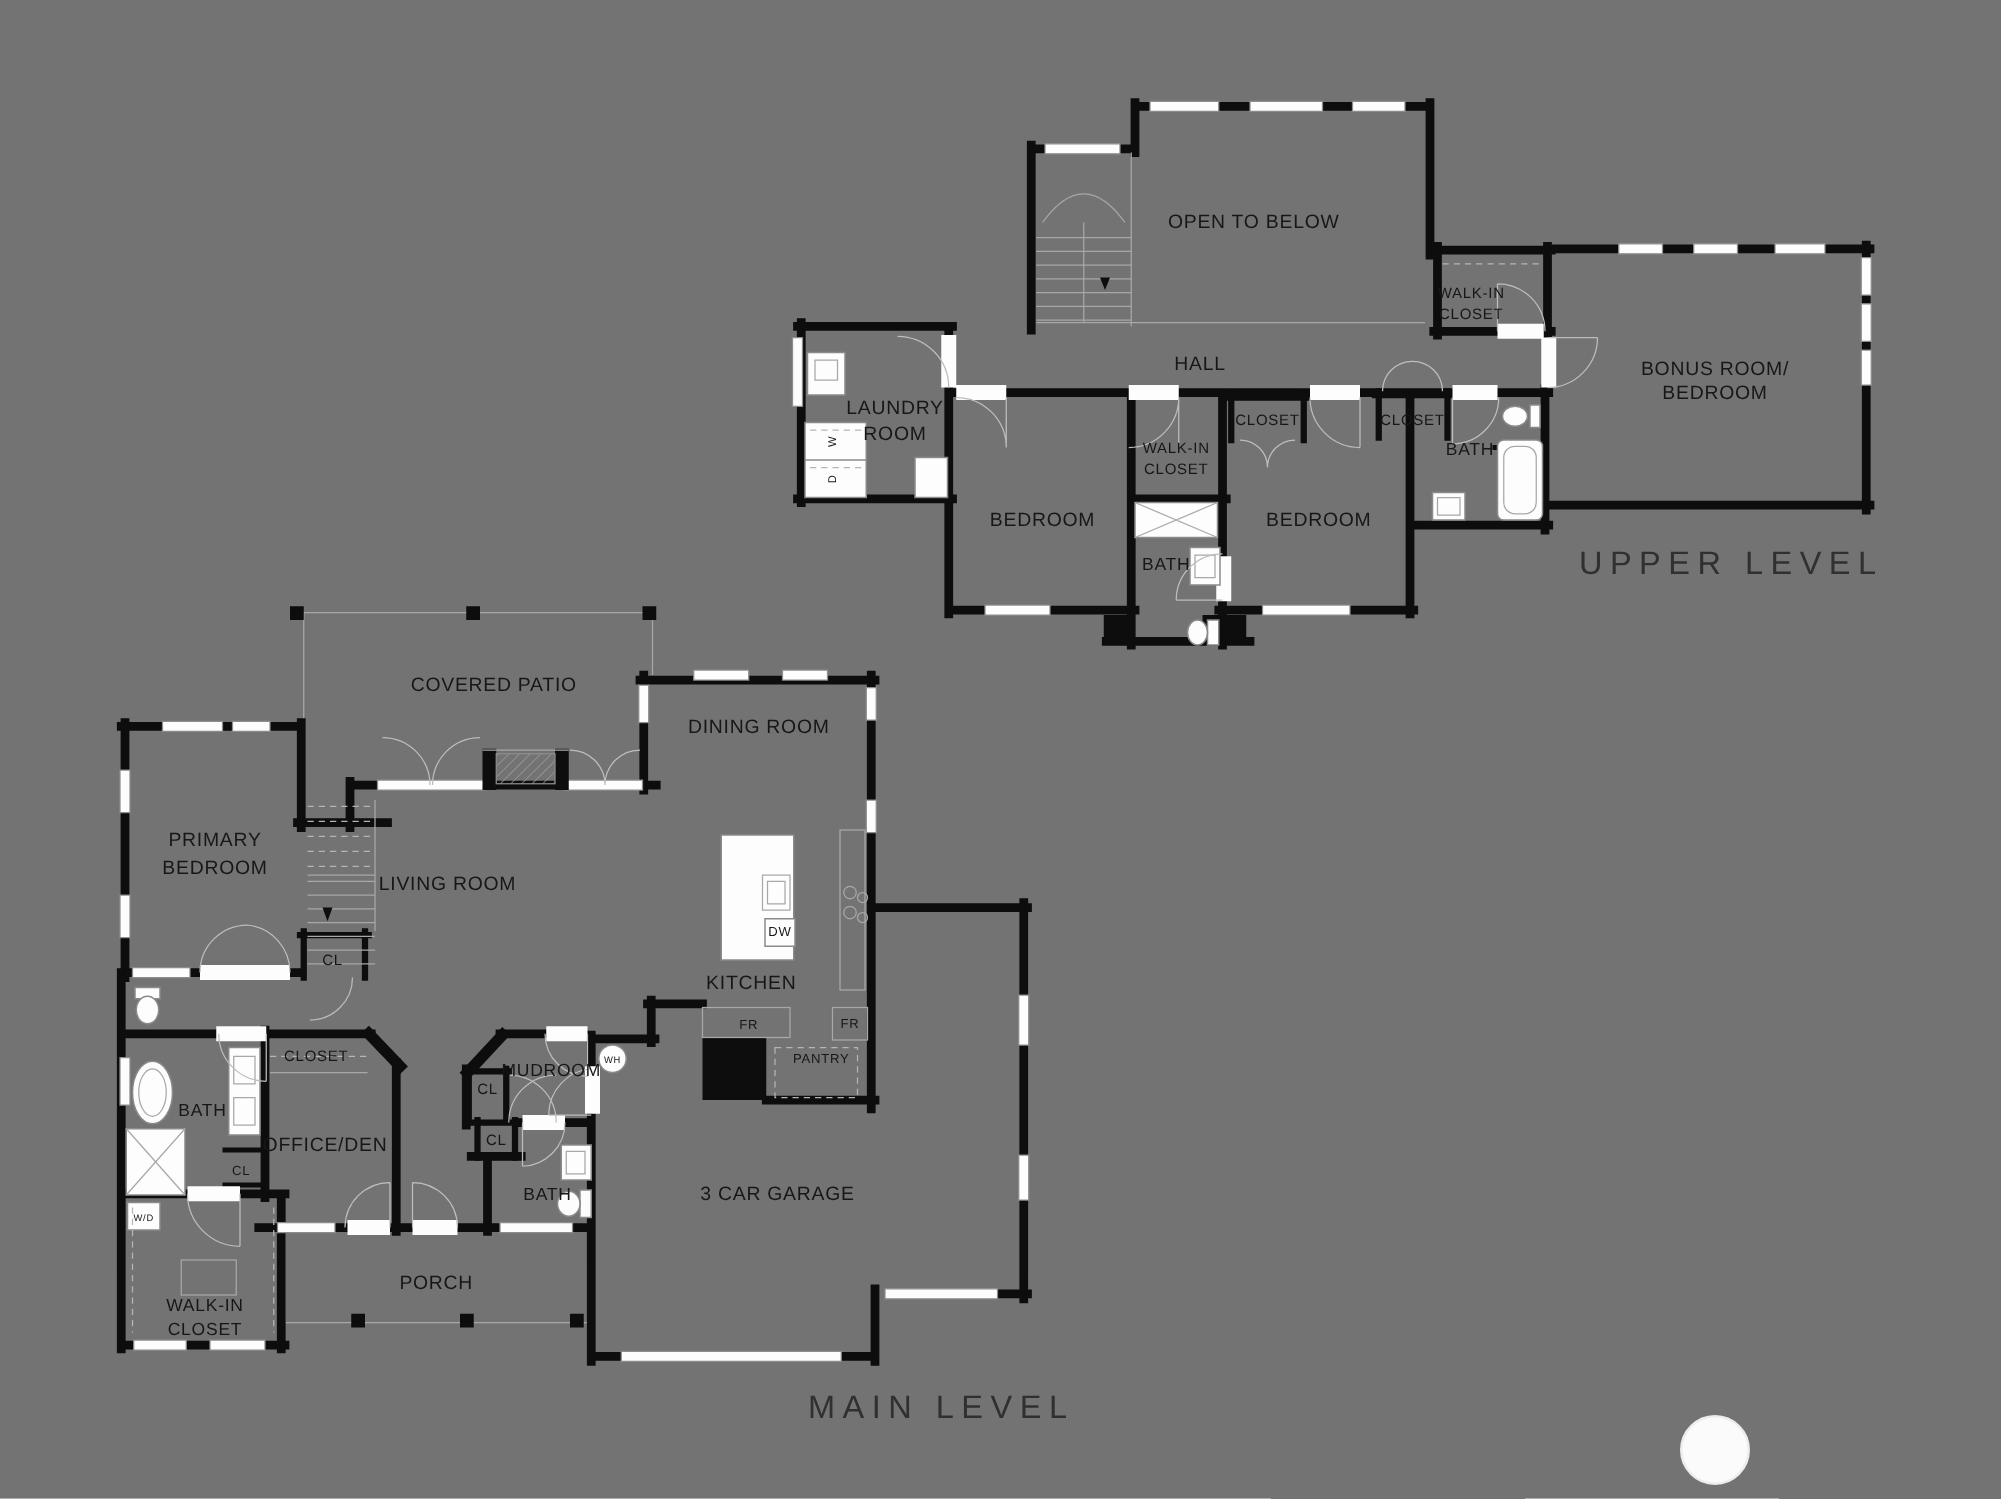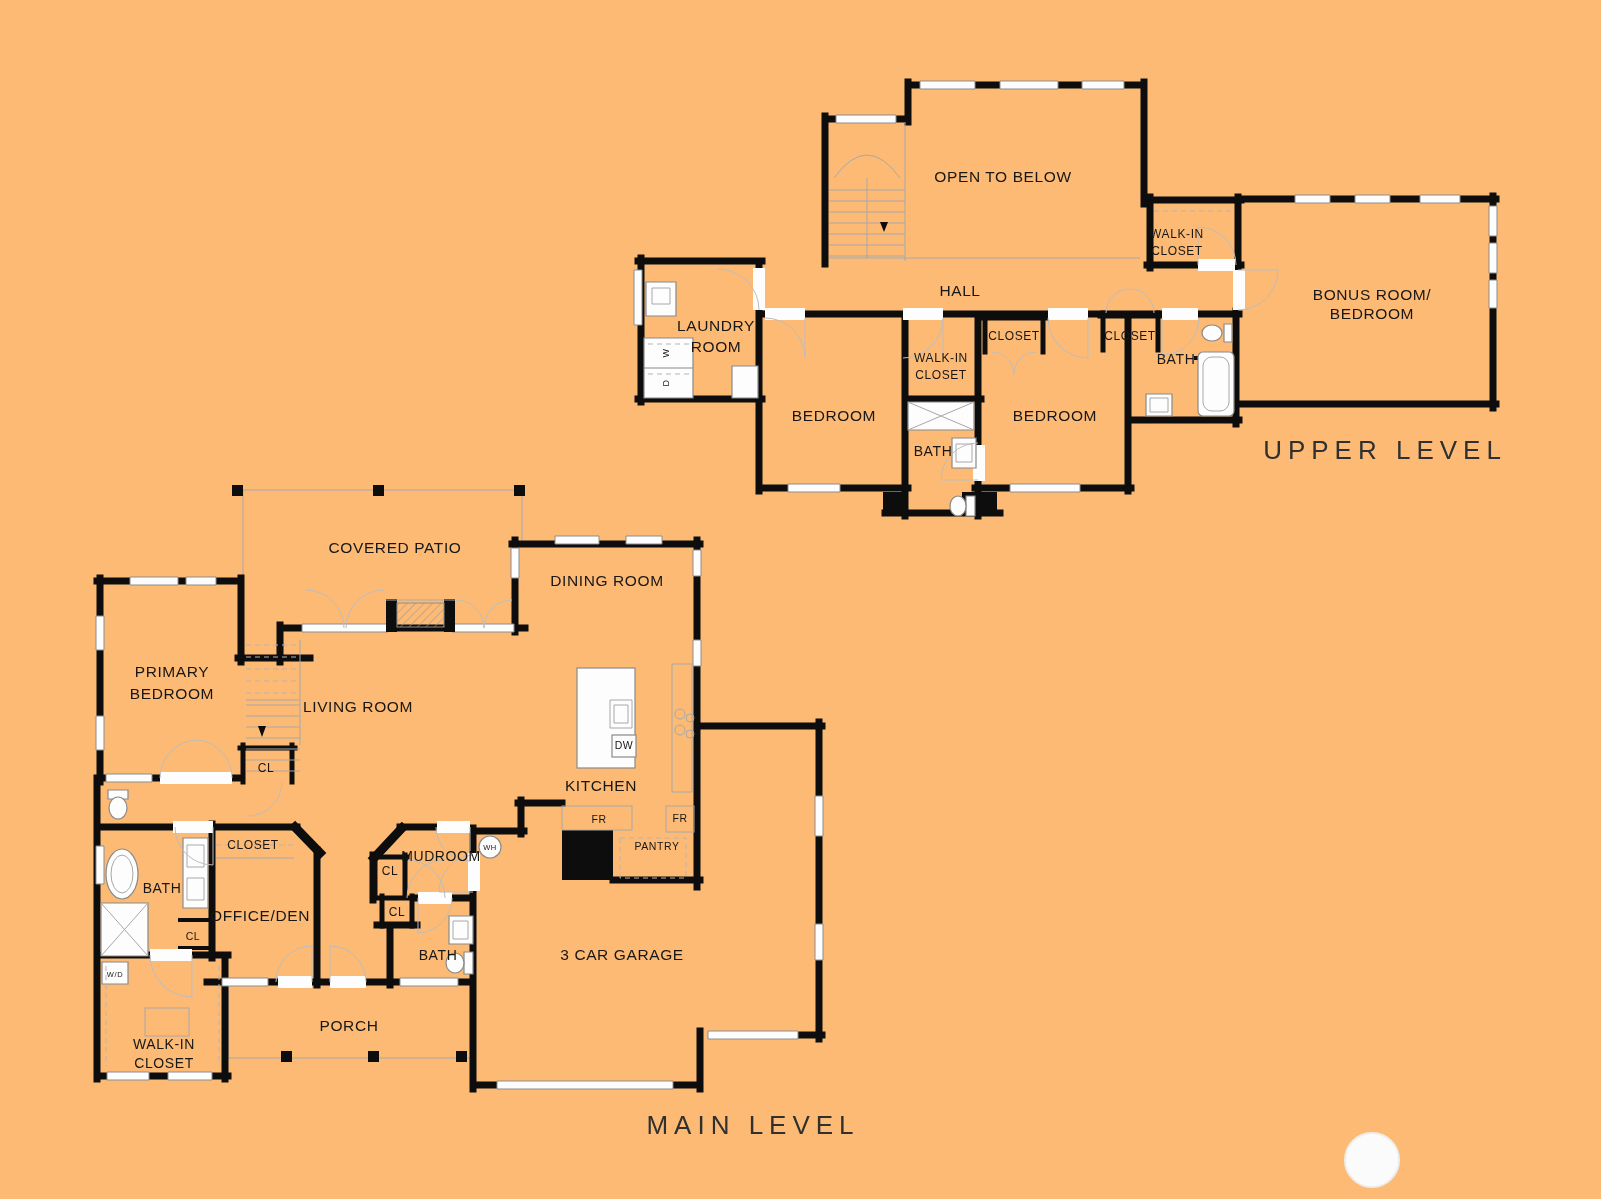--- a/index.html
+++ b/index.html
@@ -1,16 +1,16 @@
 <!DOCTYPE html>
 <html><head>
 <meta charset="utf-8">
 <style>
   html,body{margin:0;padding:0;background:#fff;}
-  .canvas{position:relative;width:1601px;height:1199px;background:#fdba74;overflow:hidden;
+  .canvas{position:relative;width:1601px;height:1199px;background:#737373;overflow:hidden;
           font-family:"Liberation Sans",sans-serif;}
   svg{position:absolute;left:0;top:0;}
   .wall{stroke:#0d0d0d;stroke-width:7;fill:none;stroke-linecap:square;}
   .wall5{stroke:#0d0d0d;stroke-width:5;fill:none;stroke-linecap:square;}
   .wall4{stroke:#0d0d0d;stroke-width:4;fill:none;stroke-linecap:square;}
   .diag{stroke:#0d0d0d;stroke-width:9;fill:none;stroke-linecap:square;}
   .mass{fill:#0d0d0d;stroke:none;}
   .gap{fill:#fdfdfd;stroke:none;}
   .win{fill:#fdfdfd;stroke:#8d8d8d;stroke-width:1;}
   .fix{stroke:#8a8a8a;stroke-width:1.2;fill:#fdfdfd;}

